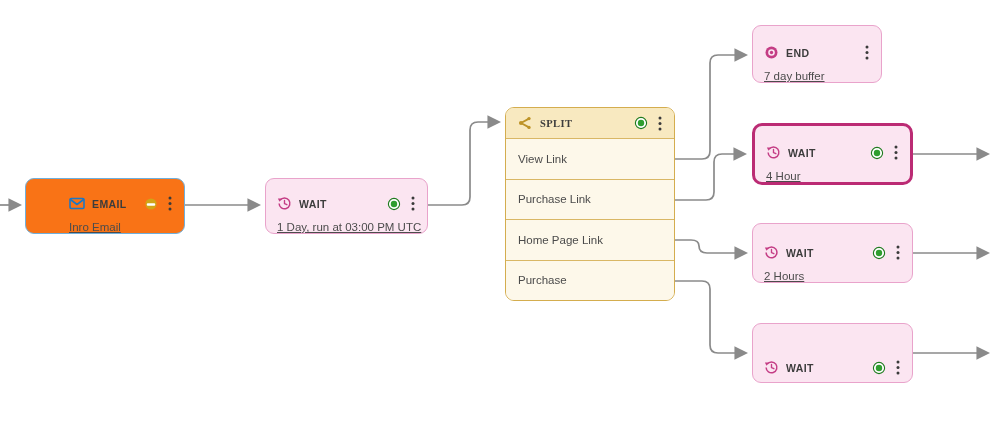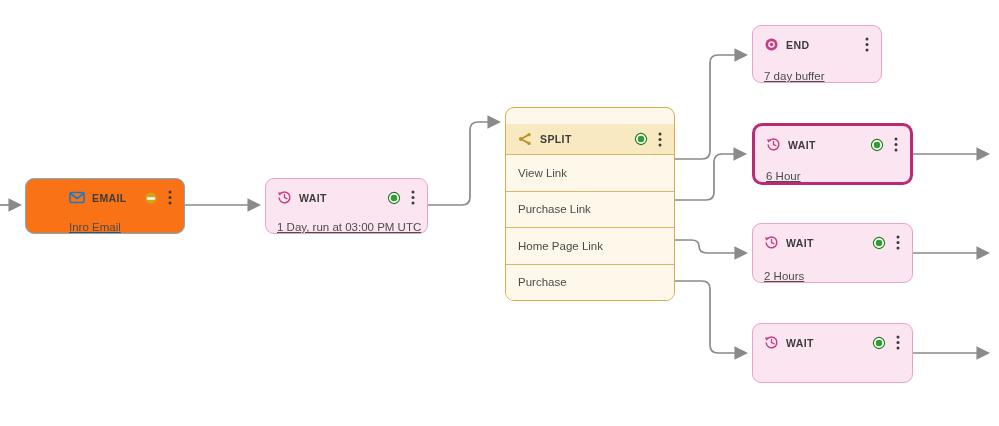--- a/index.html
+++ b/index.html
@@ -3,21 +3,21 @@
 <meta charset="utf-8">
 <style>
   html,body{margin:0;padding:0;background:#ffffff;}
   .canvas{
     position:relative;width:999px;height:426px;overflow:hidden;
     font-family:"Liberation Sans","DejaVu Sans",sans-serif;background:#ffffff;
   }
   .connector-layer{position:absolute;left:0;top:0;width:999px;height:426px;}
   .node{
     position:absolute;box-sizing:border-box;border-radius:9px;
-    display:flex;flex-direction:column;justify-content:space-between;
+    display:flex;flex-direction:column;justify-content:flex-end;
     box-shadow:0 0 0 0 transparent;cursor:pointer;
   }
   .node-header{
     display:flex;align-items:center;gap:7px;
     padding:0 9px 0 11px;height:29px;flex:0 0 auto;margin-top:4px;
   }
   .node-title{
     font-size:10.5px;font-weight:bold;letter-spacing:.4px;color:#3c3c3c;white-space:nowrap;
   }
   .grow{flex:1 1 auto;}
@@ -29,21 +29,21 @@
 
   
   .node-email{background:#f97316;border:1.5px solid #6fafdc;padding-left:32px;}
   
   .node-pink{background:#fbe5f1;border:1.5px solid #e9a3cb;}
   .node-selected{border:3px solid #bb2b74;border-radius:10px;}
   
   .node-split{background:#fdf8ea;border:1.5px solid #d4ad4e;padding:0;overflow:hidden;}
   .split-header{
     display:flex;align-items:center;gap:7px;background:#f8e9c0;
-    height:30px;padding:0 9px 0 11px;margin-top:16px;border-bottom:1px solid #d9b765;
+    height:30px;padding:0 9px 0 11px;margin-top:0;border-bottom:1px solid #d9b765;font-family:Liberation Serif, serif;
   }
   .split-row{
     flex:1 1 0;display:flex;align-items:center;padding:0 12px;
     font-size:11.5px;color:#4b4b4b;border-bottom:1px solid #d9b765;background:#fdf8ea;cursor:pointer;
   }
   .split-row:last-child{border-bottom:none;}
 </style>
 </head>
 <body>
 
@@ -196,21 +196,21 @@
           </svg>
       </span>
       <span class="kebab">
         <svg width="4" height="15" viewBox="0 0 4 15">
             <circle cx="2" cy="2" r="1.5" fill="#3a3a3a"></circle>
             <circle cx="2" cy="7.5" r="1.5" fill="#3a3a3a"></circle>
             <circle cx="2" cy="13" r="1.5" fill="#3a3a3a"></circle>
           </svg>
       </span>
     </div>
-    <div class="node-body">6 Hour</div>
+    <div class="node-body">4 Hour</div>
   </div>
 
   <div class="node node-pink" style="left:752px;top:223px;width:161px;height:60px;">
     <div class="node-header">
       <span class="icon">
         <svg width="15" height="15" viewBox="0 0 20 20">
             <path d="M4.2,5.5 A7.2,7.2 0 1 1 2.8,10" fill="none" stroke="#c43d85" stroke-width="2"></path>
             <path d="M1.2,3.2 L6.6,3.4 L3.4,7.6 z" fill="#c43d85"></path>
             <path d="M10,6 V10 L13.2,11.6" fill="none" stroke="#c43d85" stroke-width="1.8" stroke-linecap="round"></path>
           </svg>

